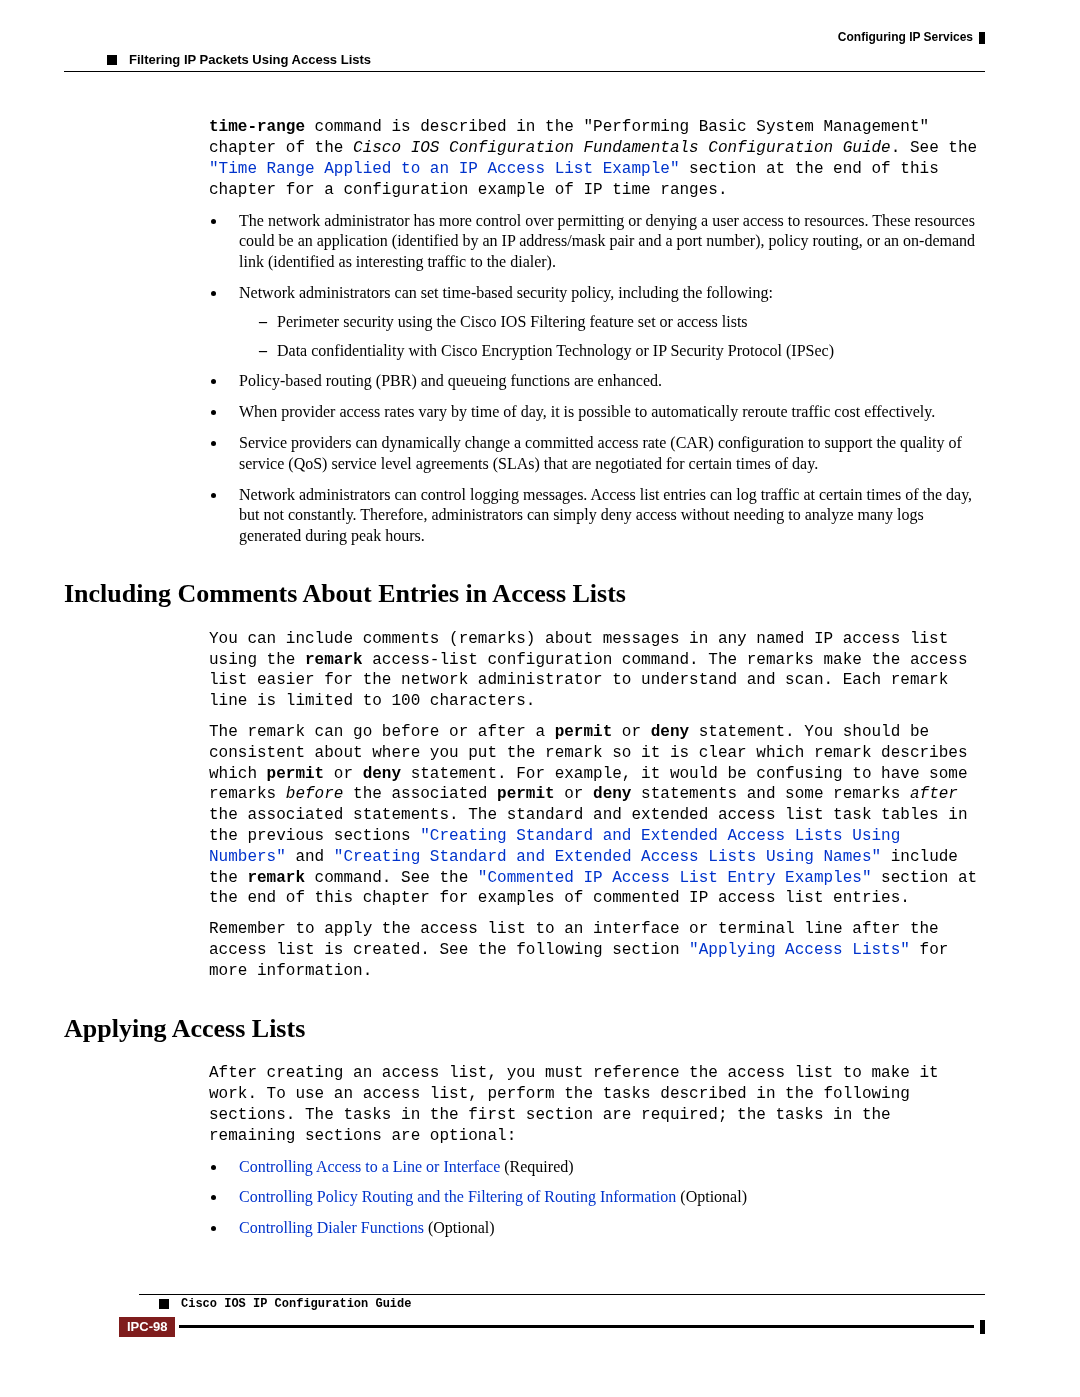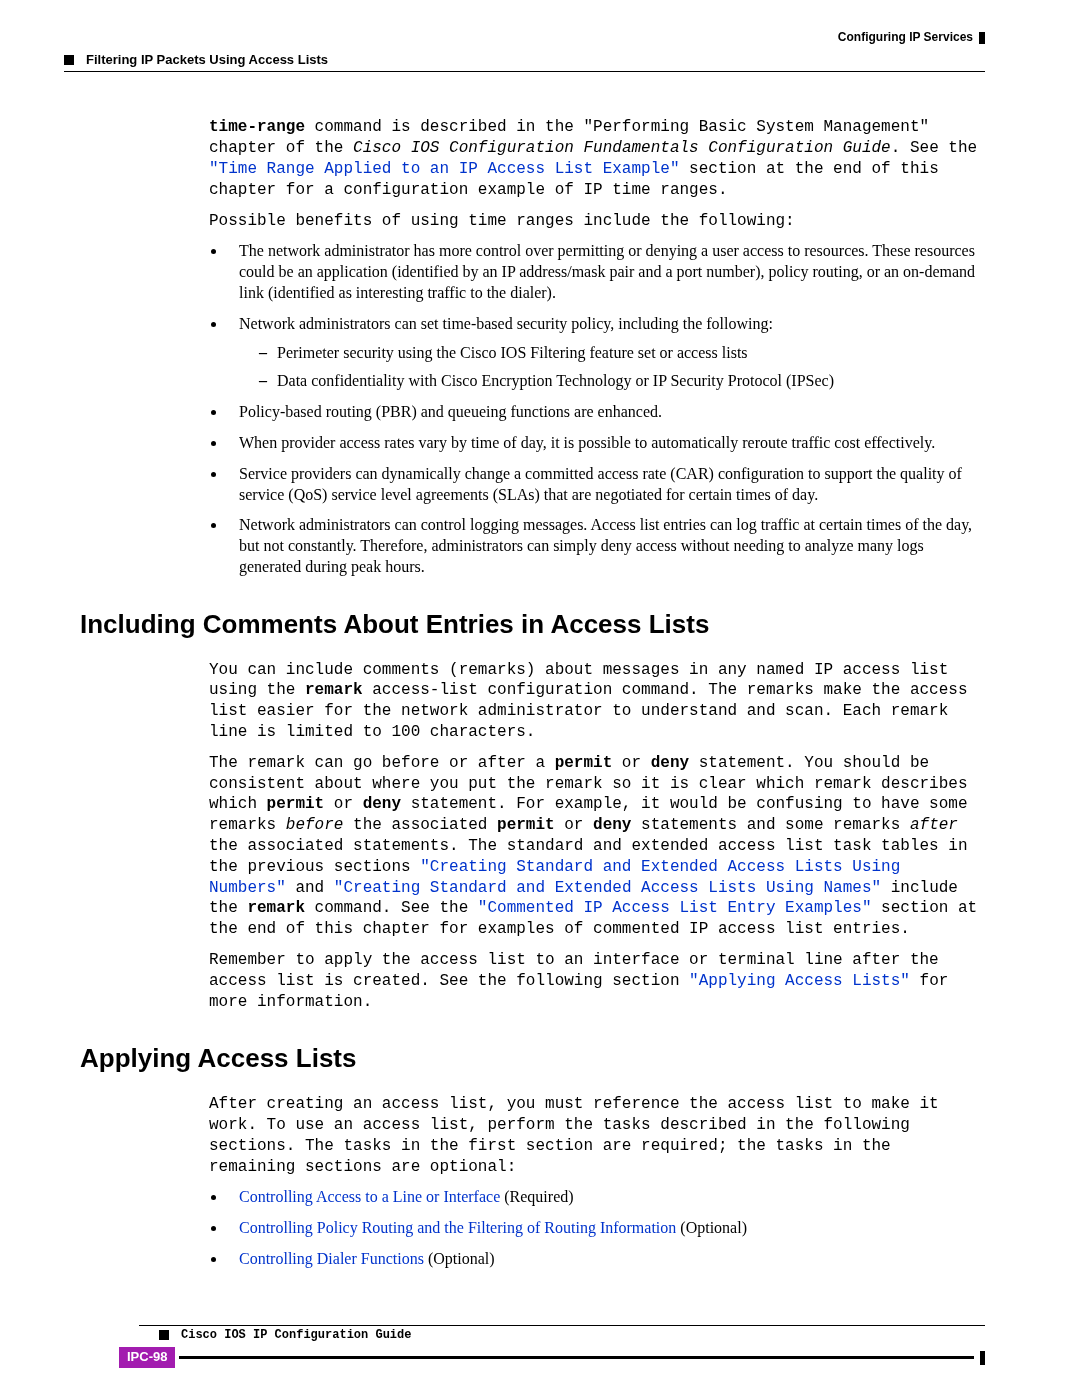--- a/index.html
+++ b/index.html
@@ -28,20 +28,21 @@
     height: 12px;
     background: #000;
     margin-left: 6px;
     vertical-align: middle;
   }
   .header-left {
     font-family: Arial, Helvetica, sans-serif;
     font-weight: bold;
     font-size: 13px;
     margin-top: 6px;
+    margin-left: 43px;
   }
   .header-left .sq {
     display: inline-block;
     width: 10px;
     height: 10px;
     background: #000;
     margin-right: 12px;
     vertical-align: middle;
   }
   .hr {
@@ -72,24 +73,24 @@
   ul.dash > li {
     margin-bottom: 8px;
   }
   ul.dash > li::before {
     content: "–";
     font-weight: bold;
     display: inline-block;
     width: 18px;
   }
   .h2 {
-    font-family: Liberation Sans, sans-serif;
+    font-family: Liberation Serif, serif;
     font-weight: bold;
     font-size: 26px;
-    margin: 30px 0 18px 16px;
+    margin: 30px 0 18px 0;
   }
   .link {
     color: #0033cc;
   }
   .footer-line {
     border: none;
     border-top: 1px solid #000;
     margin: 55px 0 0 75px;
   }
   .footer-text {
@@ -106,21 +107,21 @@
     margin-right: 12px;
     vertical-align: middle;
   }
   .footer-bar {
     margin-top: 4px;
     margin-left: 55px;
     display: flex;
     align-items: center;
   }
   .footer-bar .pagebox {
-    background: #a21caf;
+    background: #7f1d1d;
     color: #fff;
     font-family: Arial, Helvetica, sans-serif;
     font-weight: bold;
     font-size: 13px;
     padding: 2px 8px;
     margin-right: 4px;
   }
   .footer-bar .thick {
     flex: 1;
     height: 3px;
@@ -145,21 +146,20 @@
     <span class="sq"></span><span>Filtering IP Packets Using Access Lists</span>
   </div>
   <hr class="hr">
 
   <div class="body-indent">
 
     <p class="para">
       <b>time-range</b><span> command is described in the "Performing Basic System Management" chapter of the </span><i>Cisco IOS Configuration Fundamentals Configuration Guide</i><span>. See the </span><span class="link">"Time Range Applied to an IP Access List Example"</span><span> section at the end of this chapter for a configuration example of IP time ranges.</span>
     </p>
 
-    <p class="para">Possible benefits of using time ranges include the following:</p>
 
     <ul class="bul">
       <li>The network administrator has more control over permitting or denying a user access to resources. These resources could be an application (identified by an IP address/mask pair and a port number), policy routing, or an on-demand link (identified as interesting traffic to the dialer).</li>
       <li>
         <span>Network administrators can set time-based security policy, including the following:</span>
         <ul class="dash">
           <li>Perimeter security using the Cisco IOS Filtering feature set or access lists</li>
           <li>Data confidentiality with Cisco Encryption Technology or IP Security Protocol (IPSec)</li>
         </ul>
       </li>

